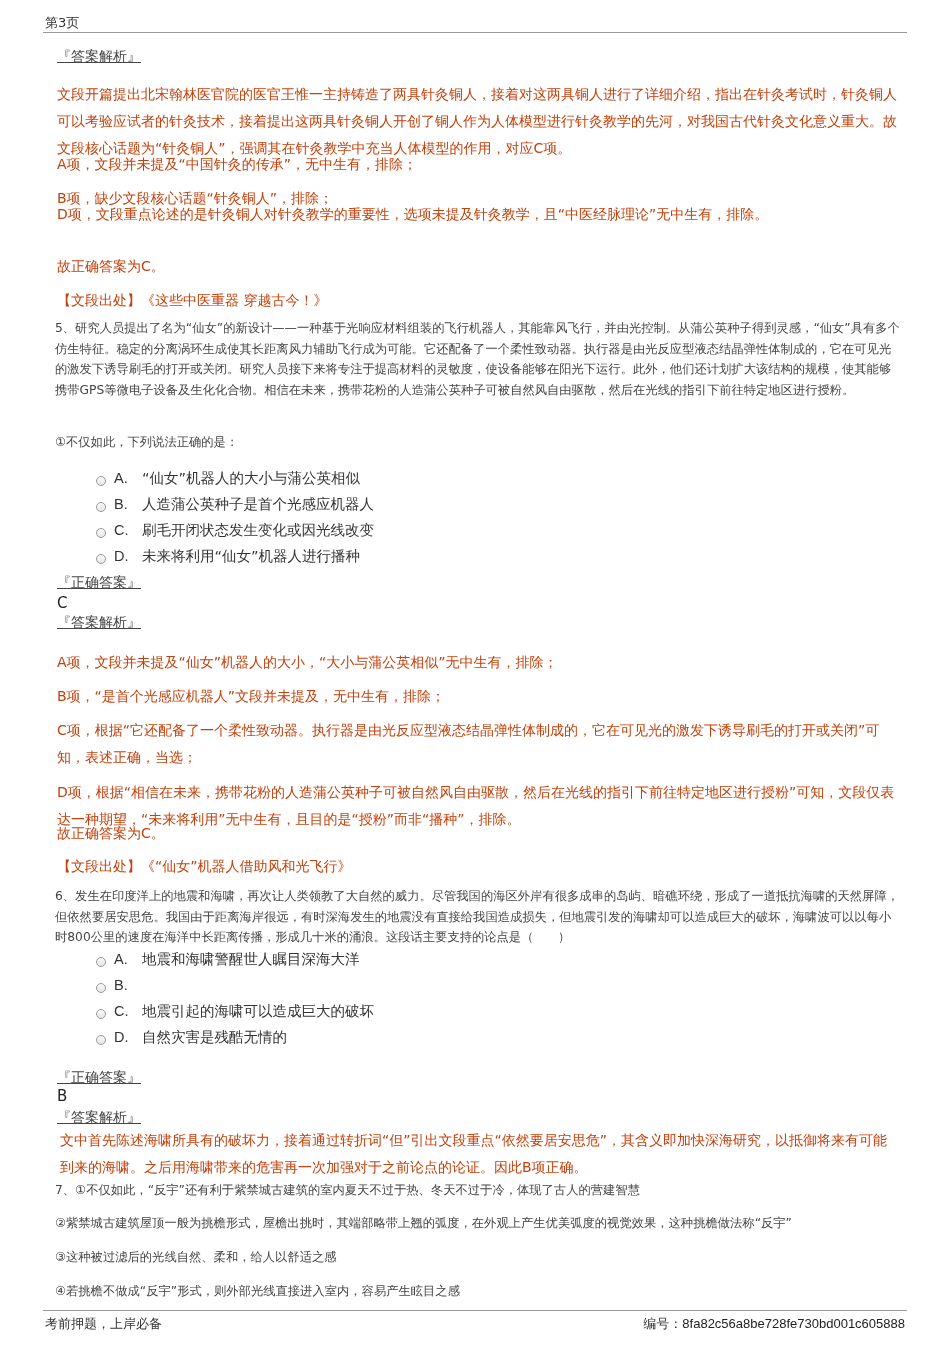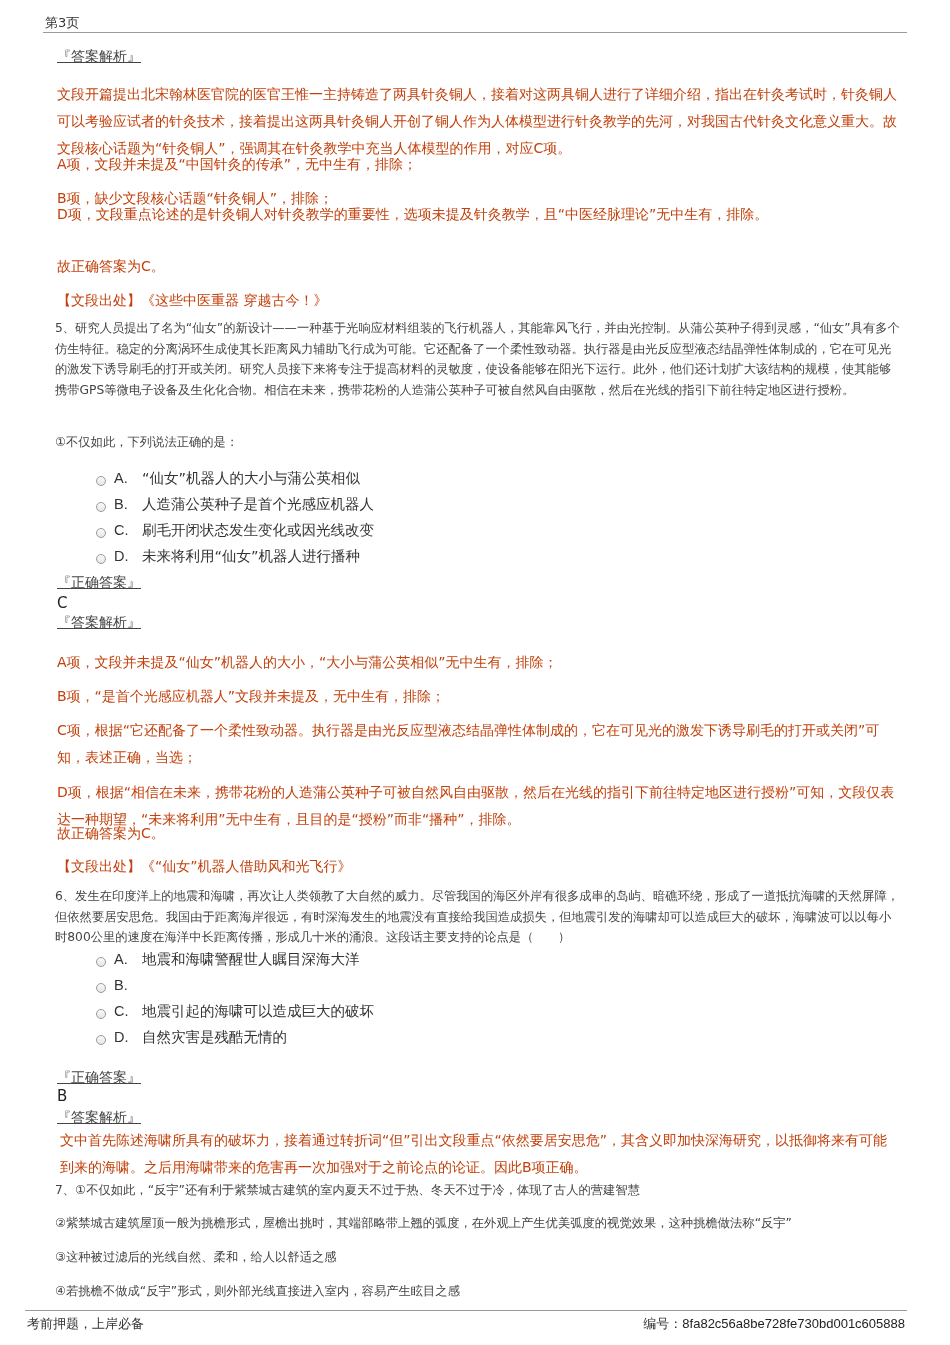--- a/index.html
+++ b/index.html
@@ -9,21 +9,21 @@
       color: #222;
     }
     .header {
       position: absolute; left: 43px; right: 43px; top: 12px; height: 20px;
       border-bottom: 1px solid #9a9a9a;
       font-size: 13px; color: #333;
     }
     .header .left { position: absolute; left: 2px; top: 2px; }
     .header .right { position: absolute; right: 2px; top: 2px; }
     .footer {
-      position: absolute; left: 25px; right: 43px; top: 1310px; height: 22px;
+      position: absolute; left: 43px; right: 43px; top: 1310px; height: 22px;
       border-top: 1px solid #9a9a9a;
       font-size: 13px; color: #333;
     }
     .footer .left { position: absolute; left: 2px; top: 4px; }
     .footer .right { position: absolute; right: 2px; top: 4px; }
     .footer .right .code { font-family: "Liberation Sans", sans-serif; color: #222; }
     .para { position: absolute; left: 57px; width: 840px; font-size: 14px; line-height: 27px; color: #c2410c; }
     .tag { position: absolute; left: 57px; font-size: 14px; color: #444; text-decoration: underline; }
     .answer-letter { position: absolute; left: 57px; font-size: 15px; color: #222; }
     .qtext { position: absolute; left: 55px; width: 845px; font-size: 12.3px; line-height: 20.5px; color: #444; }

